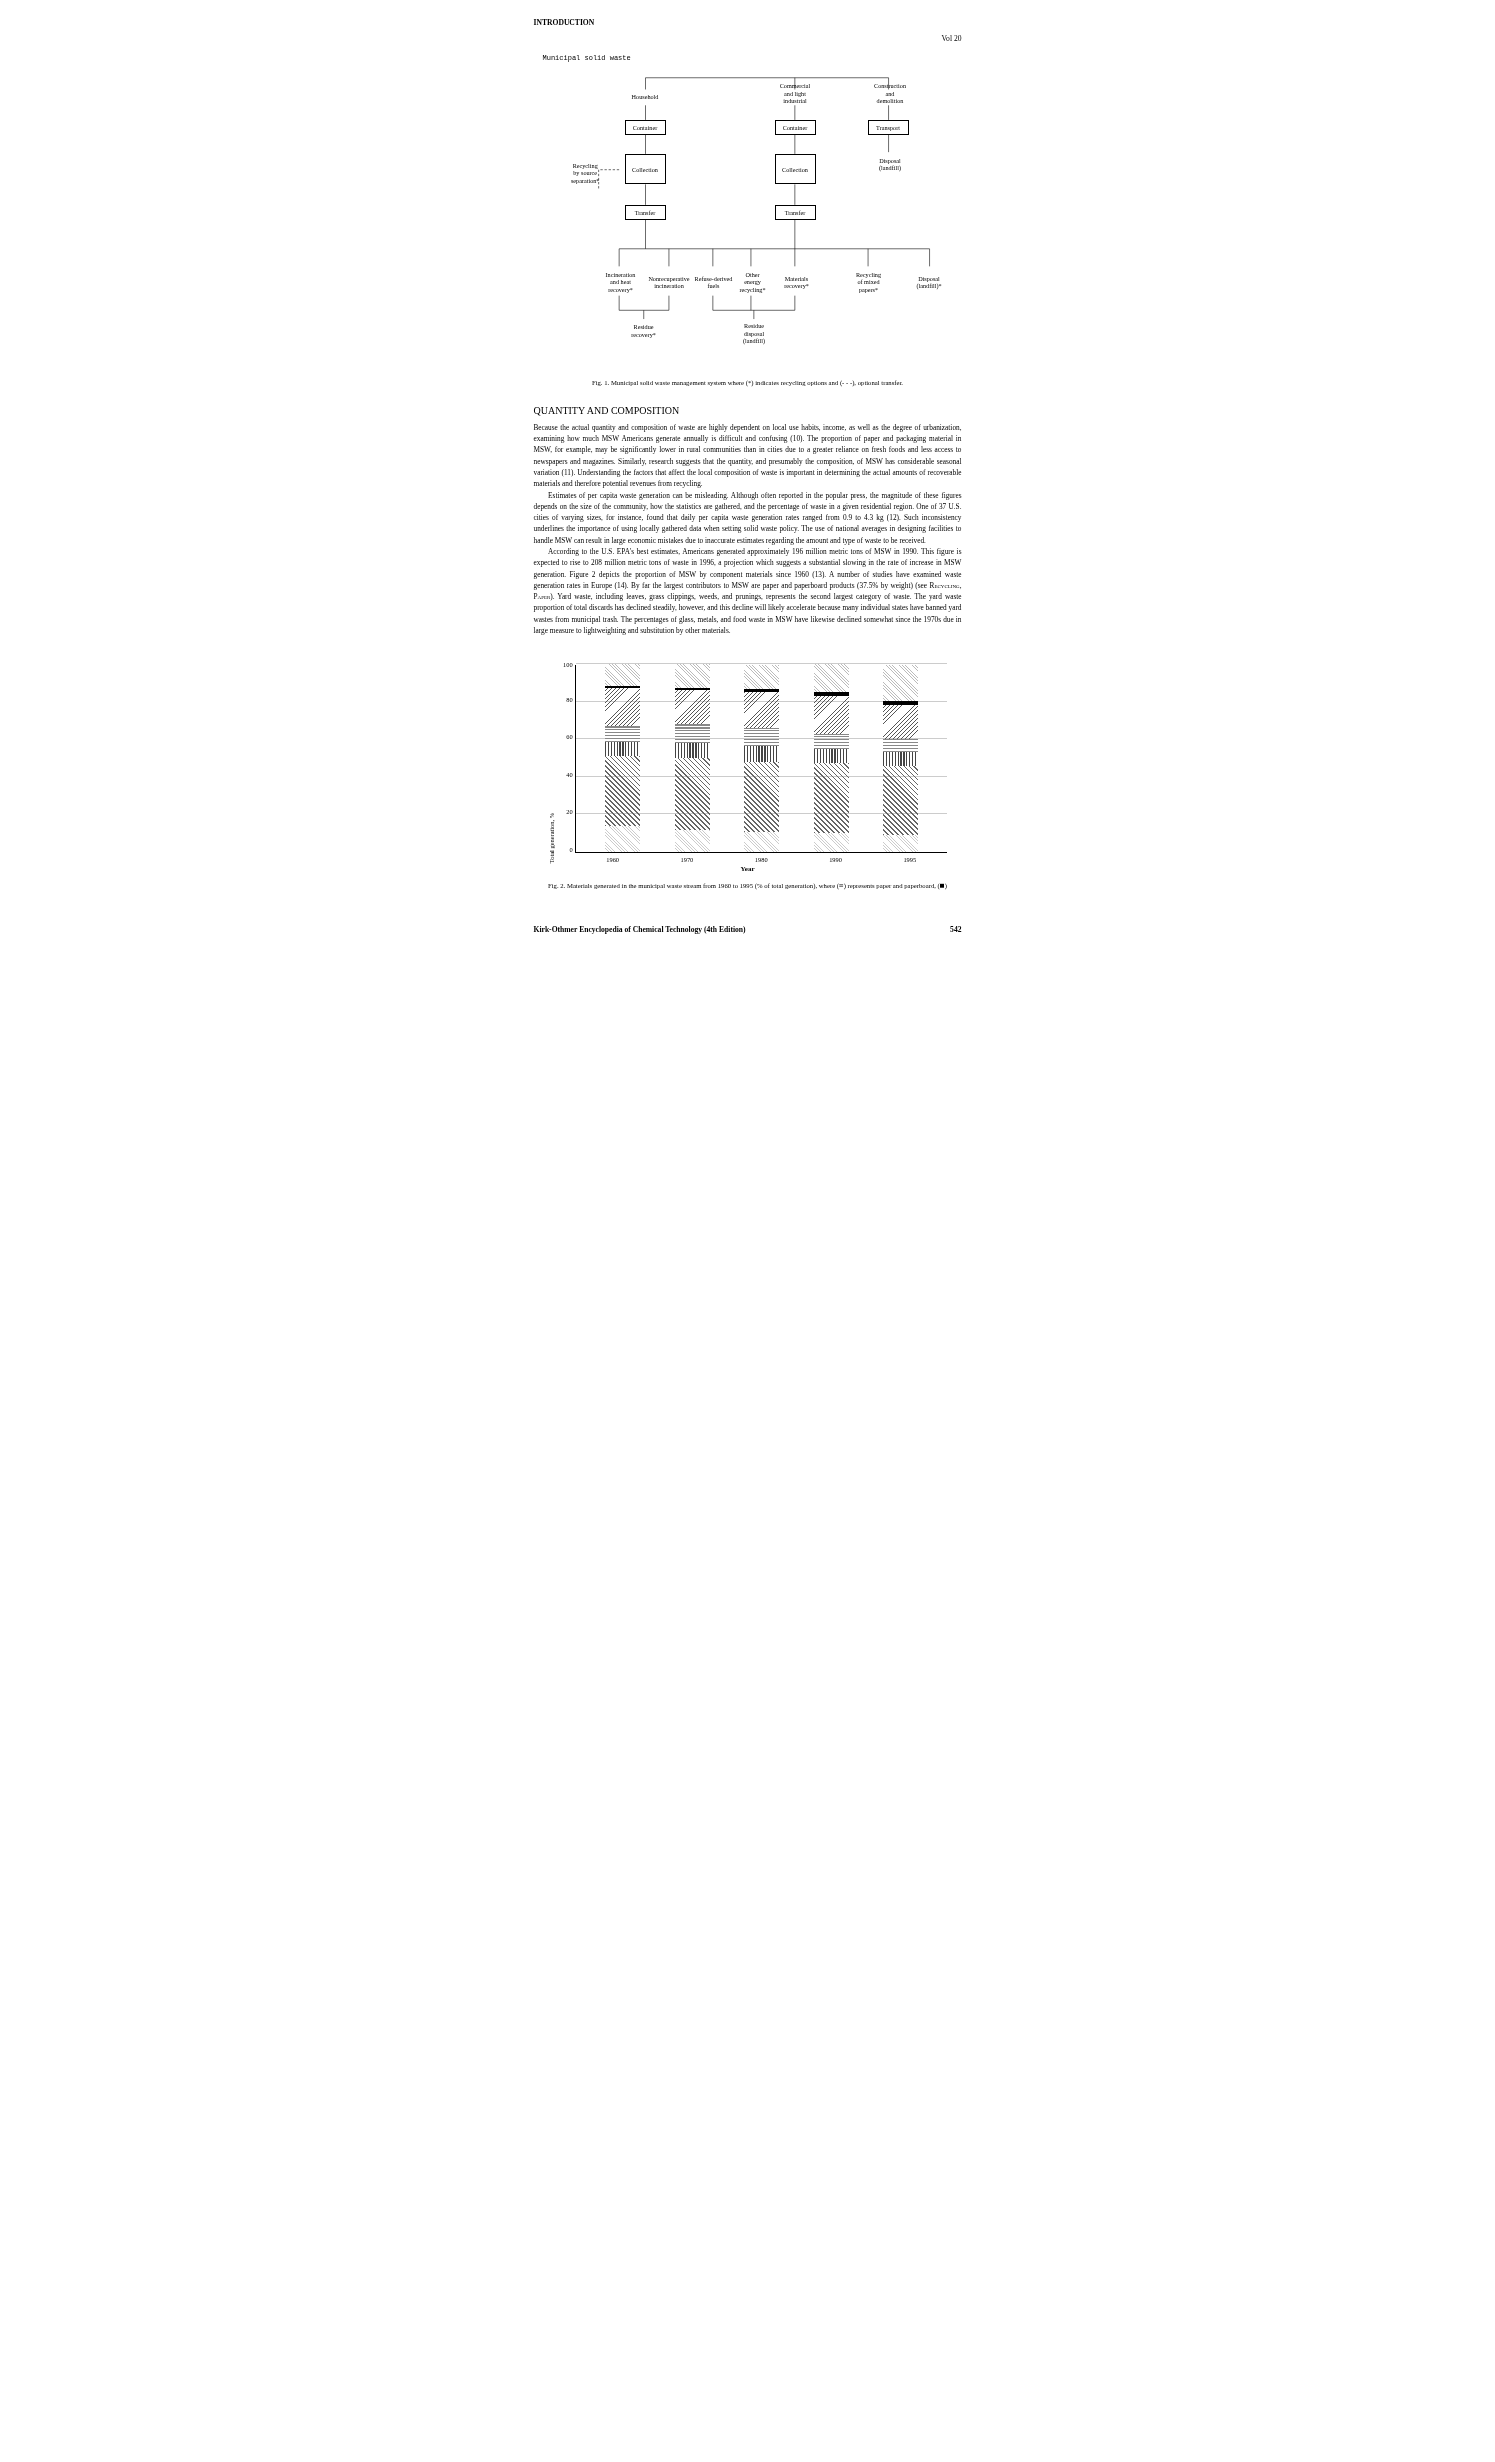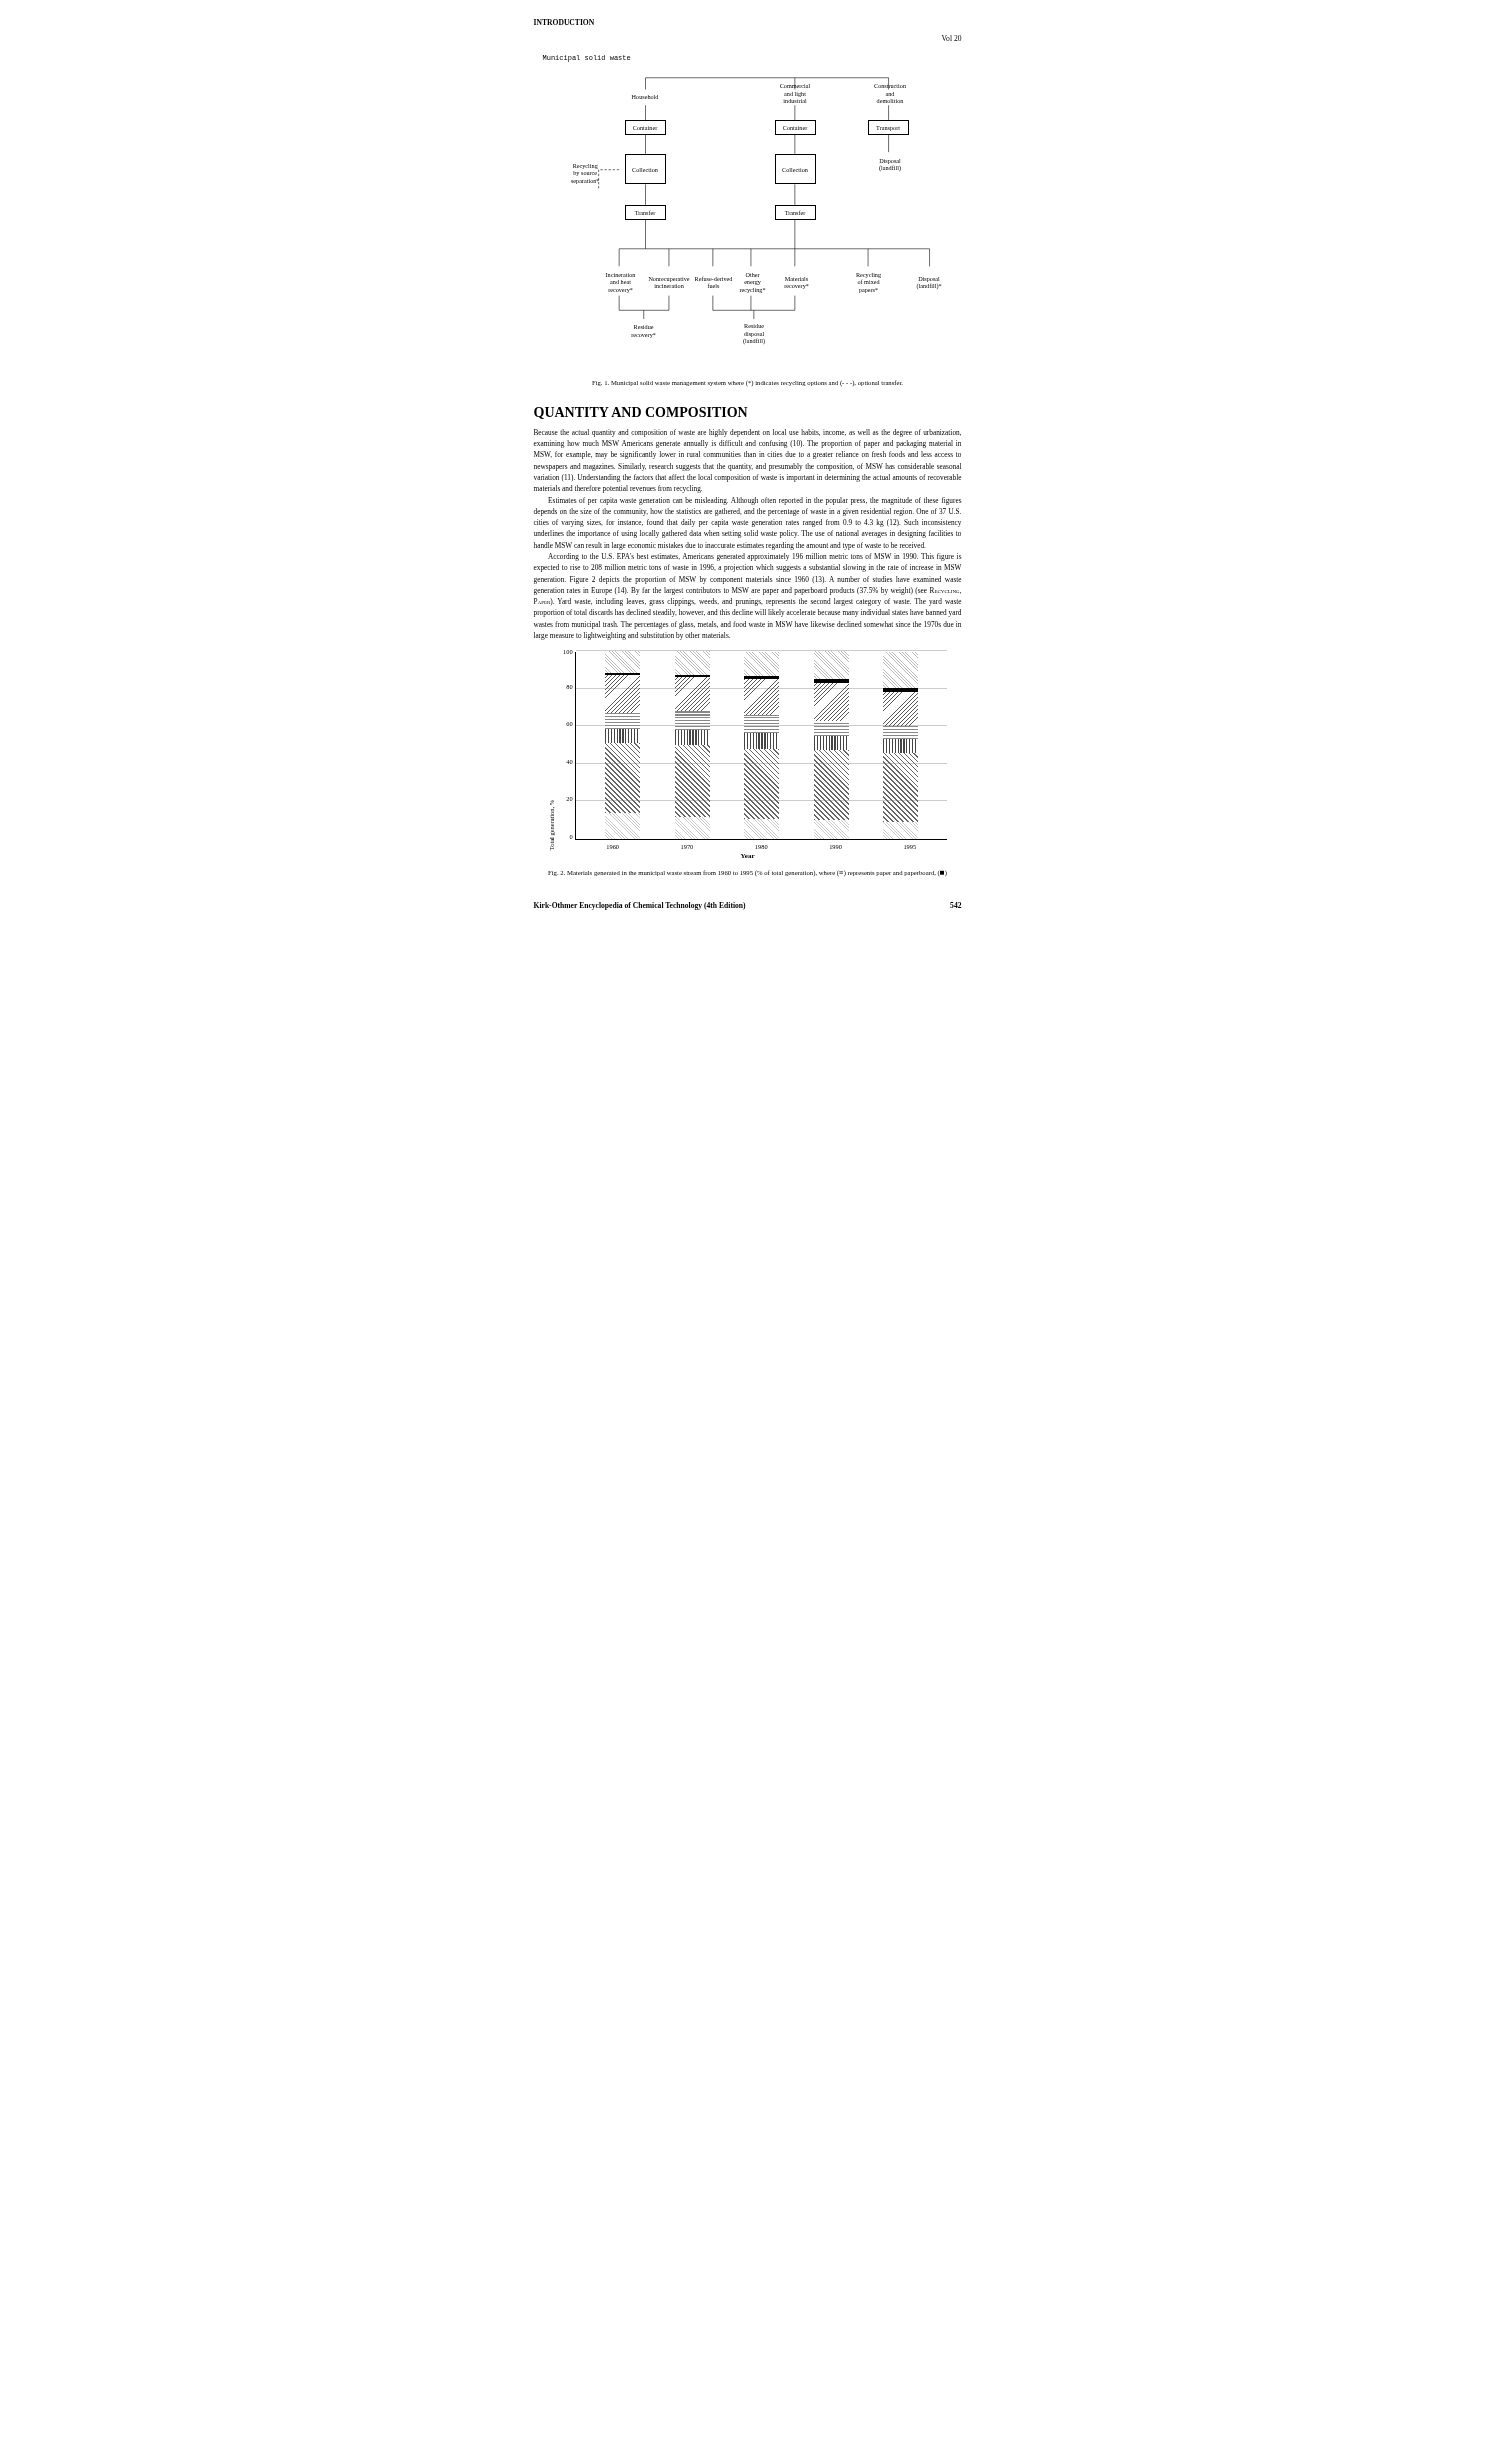--- a/index.html
+++ b/index.html
@@ -70,42 +70,42 @@
     .fig-caption {
       text-align: center;
       font-size: 6.7px;
       margin: 5.9px auto 17.6px auto;
       max-width: 381px;
       line-height: 1.4;
     }
 
     
     .section-heading {
-      font-size: 14px;
-      font-weight: bold;
+      font-size: 10px;
+      font-weight: normal;
       margin: 11.7px 0 5.9px 0;
     }
 
     
     .body-text {
       font-size: 7.3px;
       line-height: 1.55;
       text-align: justify;
       margin-bottom: 0;
     }
     .body-text p {
       margin-bottom: 0;
     }
     .body-text p + p {
       text-indent: 2em;
     }
 
     
     .chart-container {
-      margin: 11px auto;
+      margin: 29px auto;
       position: relative;
       width: 399px;
       font-family: Liberation Serif, serif;
     }
     .chart-area {
       display: flex;
       align-items: flex-end;
       position: relative;
     }
     .y-axis-label {

